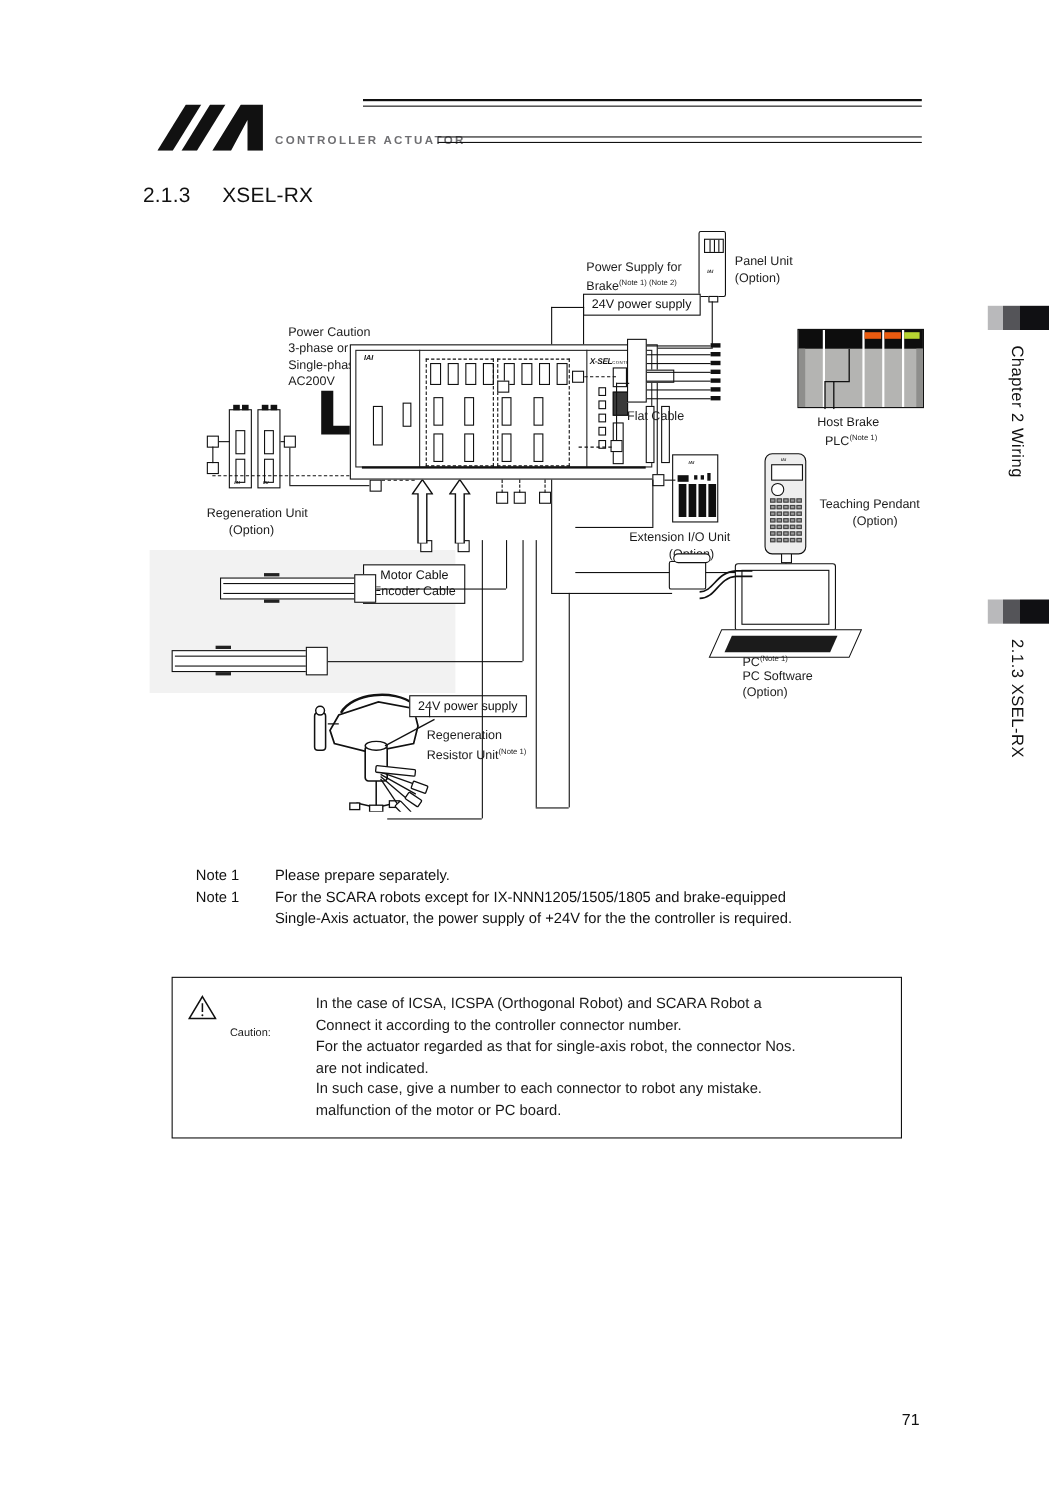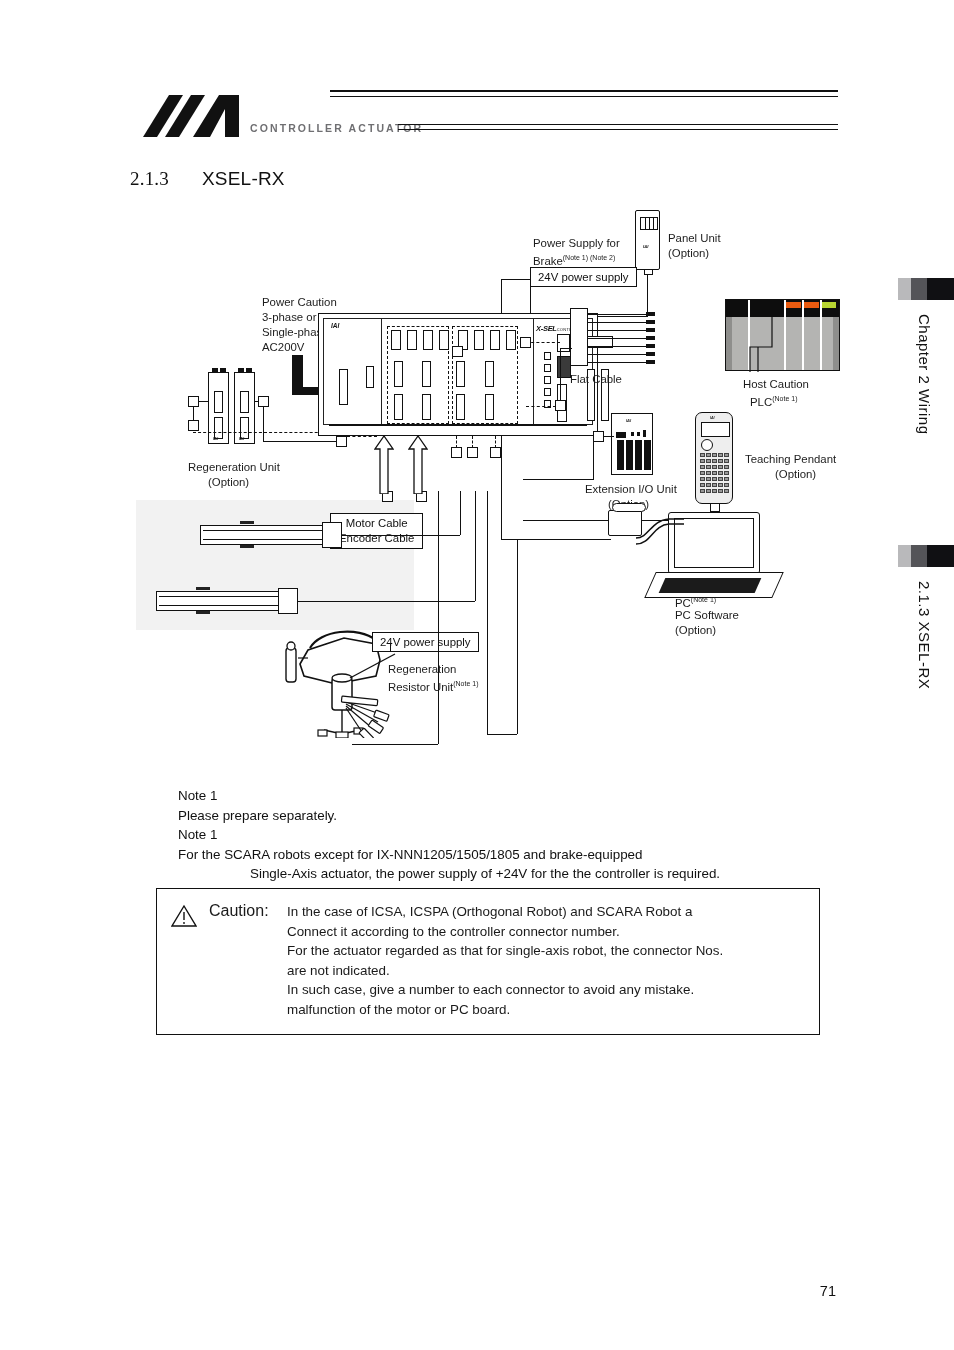--- a/index.html
+++ b/index.html
@@ -31,21 +31,21 @@
   }
   .hrule-a { position: absolute; left: 330px; top: 90px; width: 508px; height: 0; border-top: 2px solid #111; }
   .hrule-b { position: absolute; left: 330px; top: 96px; width: 508px; height: 0; border-top: 1.4px solid #111; }
   .hrule-c { position: absolute; left: 398px; top: 124px; width: 440px; height: 0; border-top: 1.7px solid #111; }
   .hrule-d { position: absolute; left: 398px; top: 129px; width: 440px; height: 0; border-top: 1.2px solid #111; }
 
   .section-title {
     position: absolute; left: 130px; top: 168px;
     font-size: 19px; letter-spacing: .2px; color: #111;
   }
-  .section-title .num { display: inline-block; width: 72px; font-family: Liberation Serif, serif; }
+  .section-title .num { display: inline-block; width: 72px; }
 
   
   .tab { position: absolute; right: 0; }
   .tab-bar {
     width: 56px; height: 22px;
     background: linear-gradient(to right, #b9b9bb 0%, #b9b9bb 24%, #545458 24%, #545458 52%, #101013 52%, #101013 100%);
   }
   .tab-label {
     writing-mode: vertical-rl; text-orientation: mixed;
     font-size: 15px; letter-spacing: .5px; color: #111;
@@ -154,34 +154,34 @@
   .act-l { position: absolute; height: 1.1px; background: #111; }
   .act-end { position: absolute; border: 1.5px solid #111; background: #fff; box-sizing: border-box; }
   .act-tab { position: absolute; background: #222; height: 3px; }
   .act-shade { position: absolute; background: #f2f2f2; }
 
   
   .scara { position: absolute; left: 150px; top: 418px; width: 120px; height: 120px; }
 
   
   .notes { position: absolute; left: 178px; top: 786px; font-size: 13.4px; line-height: 19.5px; color: #111; }
-  .note-row { display: flex; flex-direction: column; }
+  .note-row { display: flex; }
   .note-key { width: 72px; flex: none; }
   .note-val { max-width: 640px; }
   .note-cont { margin-left: 72px; text-align: right; }
 
   
   .caution {
     position: absolute; left: 156px; top: 888px; width: 664px;
     border: 1.8px solid #111; background: #fff; box-sizing: border-box;
     padding: 13px 14px 14px 14px;
     display: flex; gap: 12px;
   }
   .tri { width: 26px; height: 24px; flex: none; margin-top: 2px; }
-  .caution-key { font-size: 16px; width: 66px; flex: none; }
+  .caution-key { font-size: 10px; width: 66px; flex: none; margin-top: 32px; }
   .caution-body { font-size: 13.4px; line-height: 19.6px; }
 
   .pageno { position: absolute; right: 118px; top: 1283px; font-size: 14.5px; color: #111; }
 </style>
 </head>
 <body>
 
 <div class="page">
 
   <div class="header">
@@ -360,41 +360,41 @@
       <div class="plc-slot" style="left:76px;"></div>
       <div class="plc-slot" style="left:94px;"></div>
       <div class="plc-led" style="left: 60px; width: 15px; background: rgb(234, 91, 16);"></div>
       <div class="plc-led" style="left: 78px; width: 15px; background: rgb(234, 91, 16);"></div>
       <div class="plc-led" style="left: 96px; width: 14px; background: rgb(183, 212, 50);"></div>
       <svg style="position:absolute; left:22px; top:17px;" width="40" height="55">
         <path d="M24,0 L24,30 L2,30 L2,55" fill="none" stroke="#111" stroke-width="1.2"></path>
         <path d="M10,30 L10,55" fill="none" stroke="#111" stroke-width="1.2"></path>
       </svg>
     </div>
-    <div class="lbl" style="left:613px; top:177px;">Host Caution</div>
+    <div class="lbl" style="left:613px; top:177px;">Host Brake</div>
     <div class="lbl" style="left:620px; top:192px;">
       <span>PLC</span><span class="note">(Note 1)</span>
     </div>
 
     <div class="eio">
       <div class="eio-top" style="left:14px;">IAI</div>
       <div class="eio-sq" style="left:4px; top:18px; width:10px; height:6px;"></div>
       <div class="eio-sq" style="left:19px; top:18px; width:3px; height:4px;"></div>
       <div class="eio-sq" style="left:25px; top:18px; width:3px; height:4px;"></div>
       <div class="eio-sq" style="left:31px; top:16px; width:3px; height:7px;"></div>
       <div class="eio-bay" style="left:5px;"></div>
       <div class="eio-bay" style="left:14px;"></div>
       <div class="eio-bay" style="left:23px;"></div>
       <div class="eio-bay" style="left:32px;"></div>
     </div>
     <div class="jbox" style="left:463px; top:231px;"></div>
     <div class="wire h" style="left:474px; top:236px; width:10px;"></div>
     <div class="wire v" style="left:463px; top:236px; height:43px;"></div>
     <div class="wire h" style="left:393px; top:279px; width:71px;"></div>
-    <div class="lbl" style="left:455px; top:282px;">Extension I/O Unit</div>
+    <div class="lbl" style="left:442px; top:282px;">Extension I/O Unit</div>
     <div class="lbl" style="left:478px; top:297px;">(Option)</div>
 
     <div class="pend">
       <div class="pend-logo">IAI</div>
       <div class="pend-scr"></div>
       <div class="pend-dial"></div>
       <div class="pend-keys">
         <div class="pend-key" style="left:0; top:0;"></div>
           <div class="pend-key" style="left:6px; top:0;"></div>
         <div class="pend-key" style="left:12px; top:0;"></div>
@@ -561,19 +561,19 @@
       <path d="M13,2 L25,22 L1,22 Z" fill="none" stroke="#111" stroke-width="1.4"></path>
       <path d="M13,8 L13,16" stroke="#111" stroke-width="1.4"></path>
       <circle cx="13" cy="19" r=".9" fill="#111"></circle>
     </svg>
     <div class="caution-key">Caution:</div>
     <div class="caution-body">
       <div>In the case of ICSA, ICSPA (Orthogonal Robot) and SCARA Robot a</div>
       <div>Connect it according to the controller connector number.</div>
       <div>For the actuator regarded as that for single-axis robot, the connector Nos.</div>
       <div>are not indicated.</div>
-      <div>In such case, give a number to each connector to avoid any mistake.</div>
+      <div>In such case, give a number to each connector to robot any mistake.</div>
       <div>malfunction of the motor or PC board.</div>
     </div>
   </div>
 
   <div class="pageno">71</div>
 </div>
 
 </body></html>

